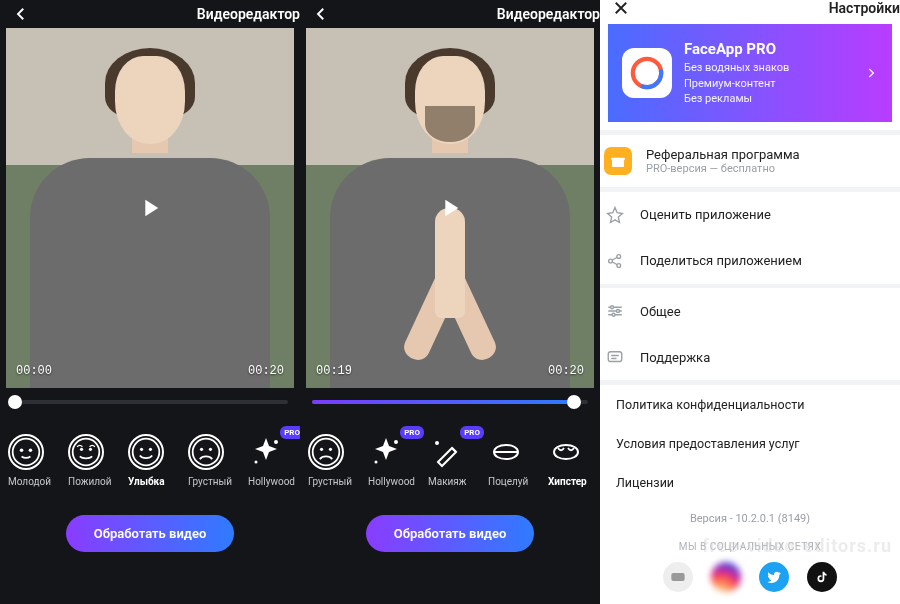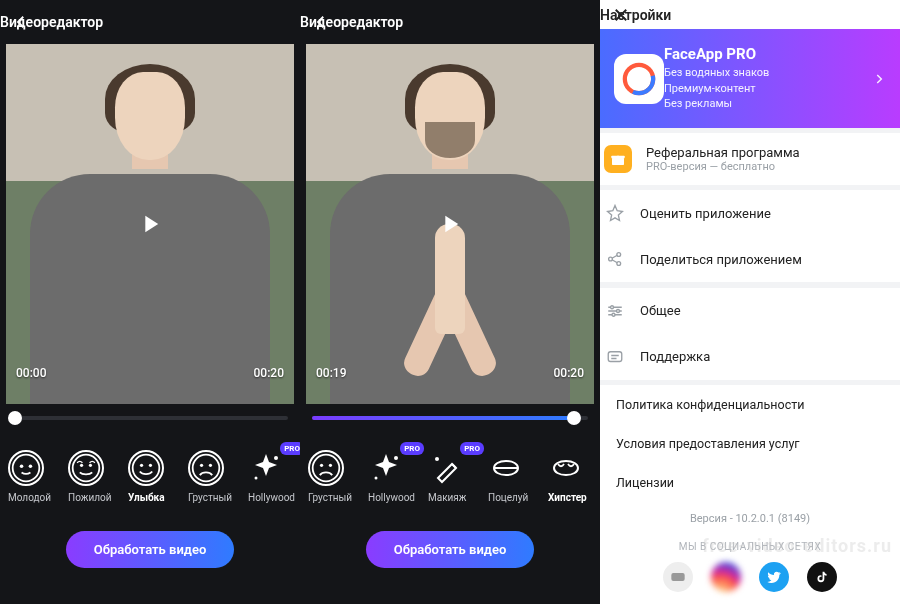--- a/index.html
+++ b/index.html
@@ -2,60 +2,60 @@
 <html><head>
 <meta charset="utf-8">
 <style>
 * { margin: 0; padding: 0; box-sizing: border-box; font-family: -apple-system, BlinkMacSystemFont, "Segoe UI", Roboto, Arial, sans-serif; }
 body { width: 900px; height: 604px; display: flex; background: #fff; overflow: hidden; }
 
 .panel { height: 604px; position: relative; }
 .panel-dark { background: #141518; color: #fff; width: 300px; flex: 0 0 300px; display: flex; flex-direction: column; }
 .panel-light { background: #fff; color: #222; width: 300px; flex: 0 0 300px; display: flex; flex-direction: column; }
 
-.header { height: 44px; display: flex; align-items: center; justify-content: flex-start; position: relative; font-weight: 600; font-size: 14px; }
+.header { height: 28px; display: flex; align-items: center; justify-content: flex-end; position: relative; font-weight: 600; font-size: 14px; }
 .header .back { position: absolute; left: 12px; top: 50%; transform: translateY(-50%); }
 .header-light { color: #222; }
 
 .video-area { position: relative; flex: 0 0 auto; height: 360px; background: #232527; margin: 0 6px; }
 .video-frame { position: absolute; inset: 0; background: linear-gradient(180deg, #b6aea2 0%, #7b8a70 100%); display: flex; align-items: flex-start; justify-content: center; overflow: hidden; }
 .person { position: absolute; bottom: 0; width: 100%; height: 100%; }
 .wall-top { position: absolute; top: 0; left: 0; right: 0; height: 38%; background: #c7c0b4; }
 .wall-bottom { position: absolute; top: 38%; left: 0; right: 0; bottom: 0; background: #6e7f66; }
 .tshirt { position: absolute; bottom: 0; left: 50%; transform: translateX(-50%); width: 240px; height: 230px; background: #6c6c6c; border-radius: 60px 60px 0 0; }
 .neck { position: absolute; top: 95px; left: 50%; transform: translateX(-50%); width: 36px; height: 30px; background: #e6c7b0; }
 .head { position: absolute; top: 28px; left: 50%; transform: translateX(-50%); width: 70px; height: 88px; background: #edd4bd; border-radius: 40% 40% 48% 48%; }
 .hair { position: absolute; top: 20px; left: 50%; transform: translateX(-50%); width: 90px; height: 70px; background: #4a3a2e; border-radius: 50% 50% 30% 30%; }
 .beard { position: absolute; top: 78px; left: 50%; transform: translateX(-50%); width: 50px; height: 36px; background: rgba(70,55,40,0.55); border-radius: 0 0 50% 50%; }
 .hands { position: absolute; top: 180px; left: 50%; transform: translateX(-50%); width: 30px; height: 110px; background: #edd4bd; border-radius: 14px 14px 6px 6px; }
 .arm-l { position: absolute; top: 235px; left: 50%; transform: translateX(-115%) rotate(25deg); width: 26px; height: 100px; background: #e6c7b0; border-radius: 12px; }
 .arm-r { position: absolute; top: 235px; left: 50%; transform: translateX(15%) rotate(-25deg); width: 26px; height: 100px; background: #e6c7b0; border-radius: 12px; }
 
 .play-btn { position: absolute; left: 50%; top: 50%; transform: translate(-50%, -50%); }
-.time { position: absolute; bottom: 24px; font-size: 12px; color: #fff; font-weight: 500; text-shadow: 0 1px 2px rgba(0,0,0,0.6); }
+.time { position: absolute; bottom: 10px; font-size: 12px; color: #fff; font-weight: 500; text-shadow: 0 1px 2px rgba(0,0,0,0.6); font-family: Liberation Mono, monospace; }
 .time-left { left: 10px; }
 .time-right { right: 10px; }
 
 .slider-track { height: 4px; background: #2e3036; margin: 12px 12px 6px; border-radius: 2px; position: relative; }
 .slider-fill { position: absolute; left: 0; top: 0; bottom: 0; border-radius: 2px; background: linear-gradient(90deg, #7a3cff, #2f7bff); }
 .slider-thumb { position: absolute; top: 50%; transform: translate(-50%, -50%); width: 14px; height: 14px; background: #fff; border-radius: 50%; }
 
 .filters { display: flex; gap: 6px; padding: 24px 8px 10px; overflow: hidden; }
 .filter { flex: 0 0 auto; width: 54px; display: flex; flex-direction: column; align-items: flex-start; gap: 6px; position: relative; }
 .filter-icon { width: 36px; height: 36px; border: 2px solid #fff; border-radius: 50%; display: flex; align-items: center; justify-content: center; position: relative; }
 .filter-icon.noborder { border: none; }
 .filter-label { font-size: 10px; color: #c5c7cc; white-space: nowrap; }
 .filter.active .filter-label { color: #fff; font-weight: 700; }
 .pro-badge { position: absolute; top: -8px; right: -2px; background: #5a3cff; color: #fff; font-size: 8px; font-weight: 700; padding: 2px 4px; border-radius: 6px; }
 
 .cta-wrap { display: flex; justify-content: center; padding: 18px 0 20px; }
 .cta { background: linear-gradient(90deg, #8a3cff, #2f7bff); color: #fff; font-size: 13px; font-weight: 600; padding: 11px 28px; border-radius: 22px; border: none; }
 
 
-.pro-banner { margin: 0; background: linear-gradient(90deg, #4a6cff, #b93cff); color: #fff; padding: 16px 14px; display: flex; align-items: center; position: relative; }
+.pro-banner { margin: 8px; background: linear-gradient(90deg, #4a6cff, #b93cff); color: #fff; padding: 16px 14px; display: flex; align-items: center; gap: 12px; position: relative; }
 .pro-icon { width: 50px; height: 50px; background: #fff; border-radius: 12px; display: flex; align-items: center; justify-content: center; }
 .pro-text { flex: 1; }
 .pro-title { font-weight: 700; font-size: 15px; }
 .pro-sub { font-size: 11px; opacity: 0.92; line-height: 1.4; margin-top: 2px; }
 .chev { color: #fff; opacity: 0.9; }
 .s-gap { height: 8px; background: #f2f3f5; }
 .s-item { display: flex; align-items: center; gap: 14px; padding: 12px 4px; font-size: 13px; color: #222; }
 .s-item .sub { font-size: 11px; color: #9aa0a6; }
 .s-icon { width: 22px; height: 22px; display: flex; align-items: center; justify-content: center; color: #9aa0a6; }
 .gift-icon { width: 28px; height: 28px; background: #ffb020; border-radius: 7px; display: flex; align-items: center; justify-content: center; color: #fff; }

